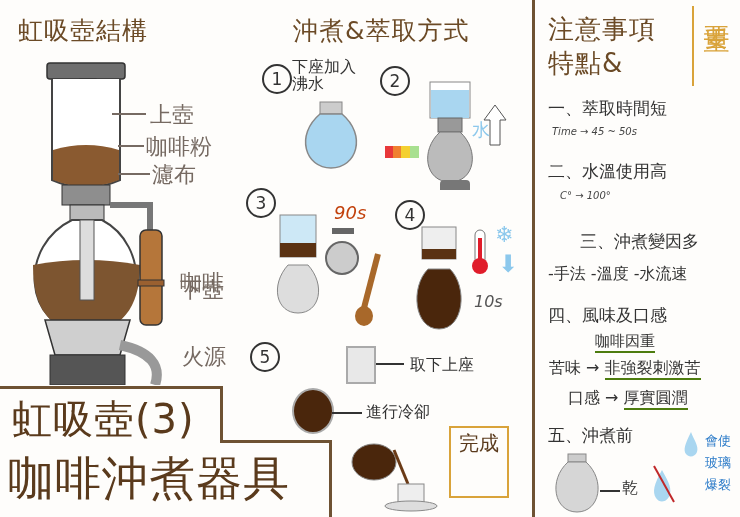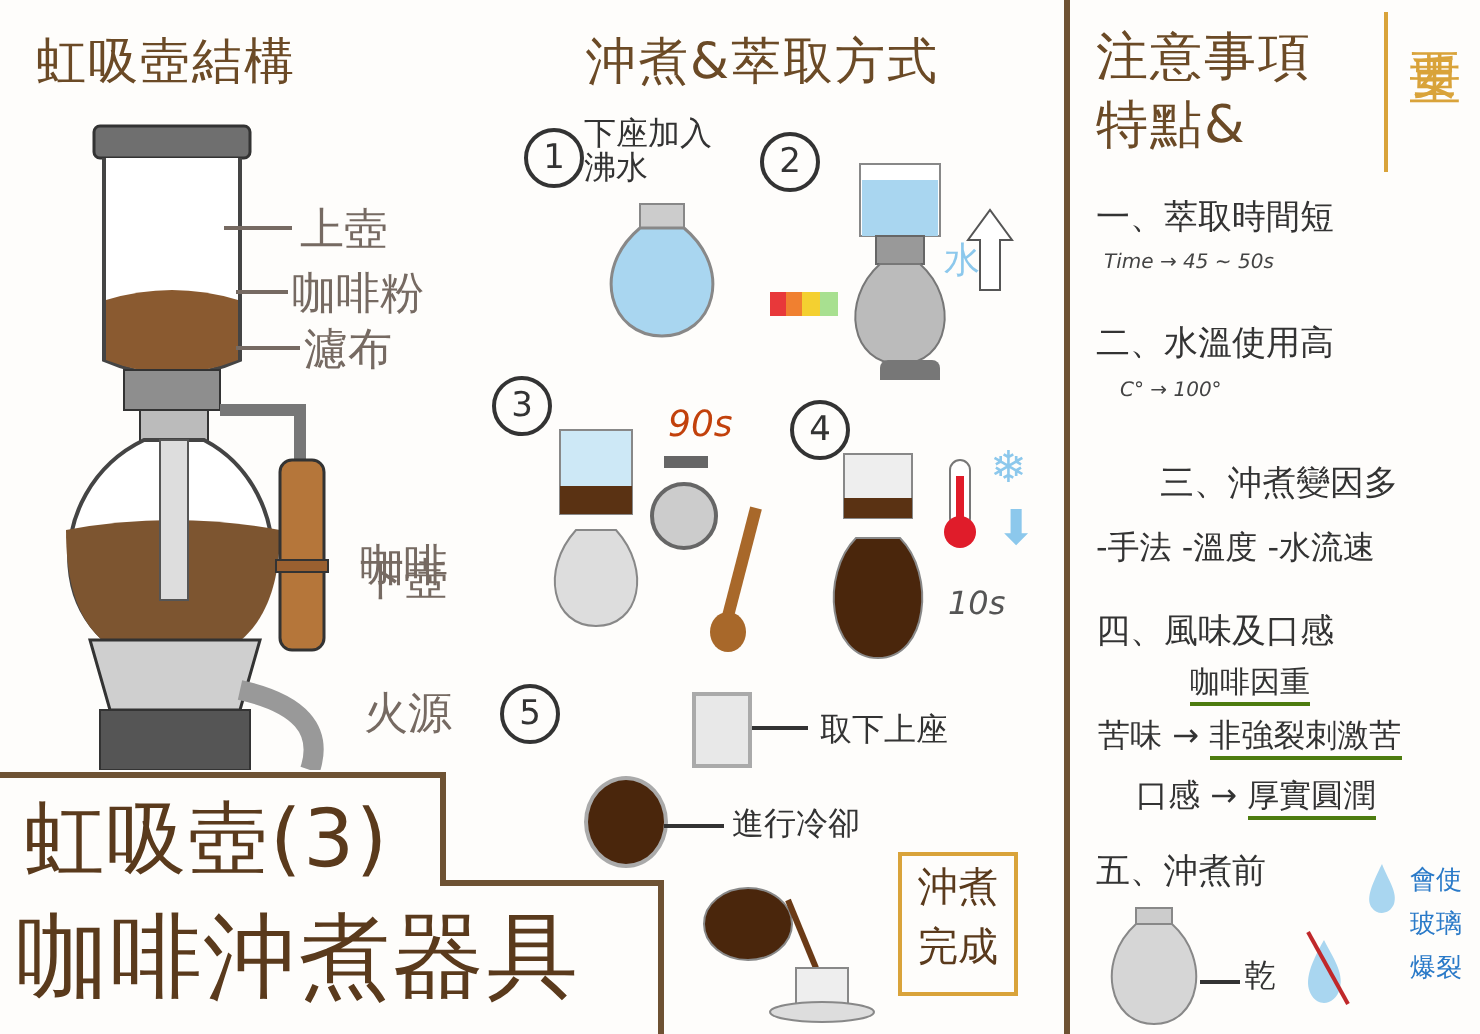--- a/index.html
+++ b/index.html
@@ -126,21 +126,20 @@
 <div class="abs" style="left:332px;top:412px;width:30px;height:2px;background:#333;"></div>
 <span class="abs step" style="left:366px;top:402px;font-size:16px;">進行冷卻</span>
 <svg class="abs" style="left:350px;top:440px;" width="90" height="72">
   <ellipse cx="24" cy="22" rx="22" ry="18" fill="#4a260c" stroke="#888"></ellipse>
   <path d="M44 10 L58 44" stroke="#6a3a16" stroke-width="3"></path>
   <rect x="48" y="44" width="26" height="20" fill="#eee" stroke="#888"></rect>
   <ellipse cx="61" cy="66" rx="26" ry="5" fill="#ddd" stroke="#888"></ellipse>
 </svg>
 
 <div class="abs" style="left:449px;top:426px;width:56px;height:68px;border-top:2px solid #d9a33a;border-bottom:2px solid #d9a33a;border-left:2px solid #d9a33a;border-right:2px solid #d9a33a;text-align:center;font-size:20px;line-height:30px;color:#5a3a1c;">
-  <div>沖煮</div>
   <div>完成</div>
 </div>
 
 <div class="vline" style="left:532px;top:0;width:3px;height:517px;"></div>
 
 <div class="abs h1" style="left:548px;top:12px;line-height:34px;font-size:26px;">
   <div>注意事項</div>
   <div>特點&amp;</div>
 </div>
 <div class="abs" style="left:692px;top:6px;width:36px;border-left:2px solid #d9a33a;padding-left:4px;font-size:26px;line-height:34px;color:#d9a33a;writing-mode:vertical-rl;height:80px;">

